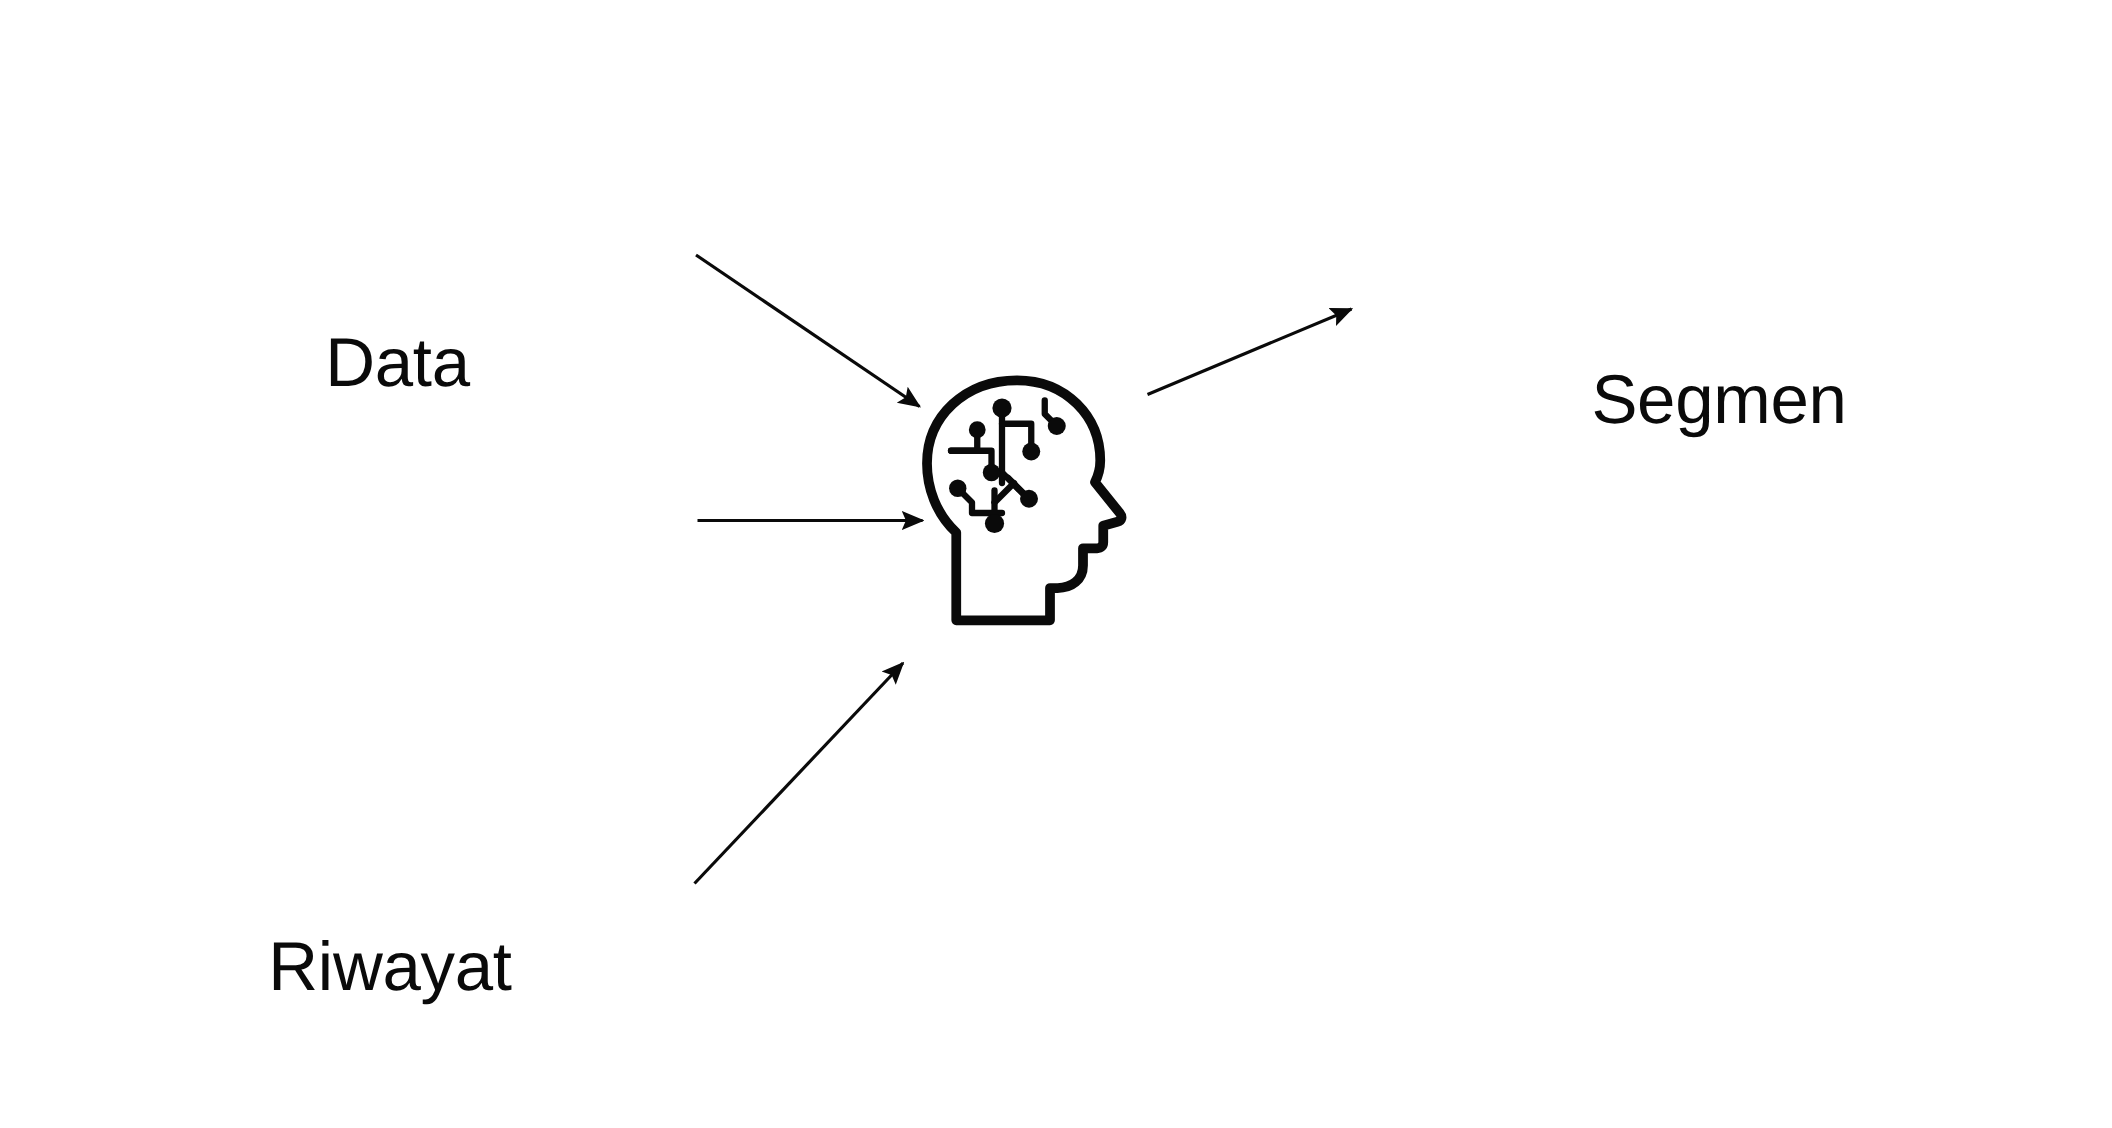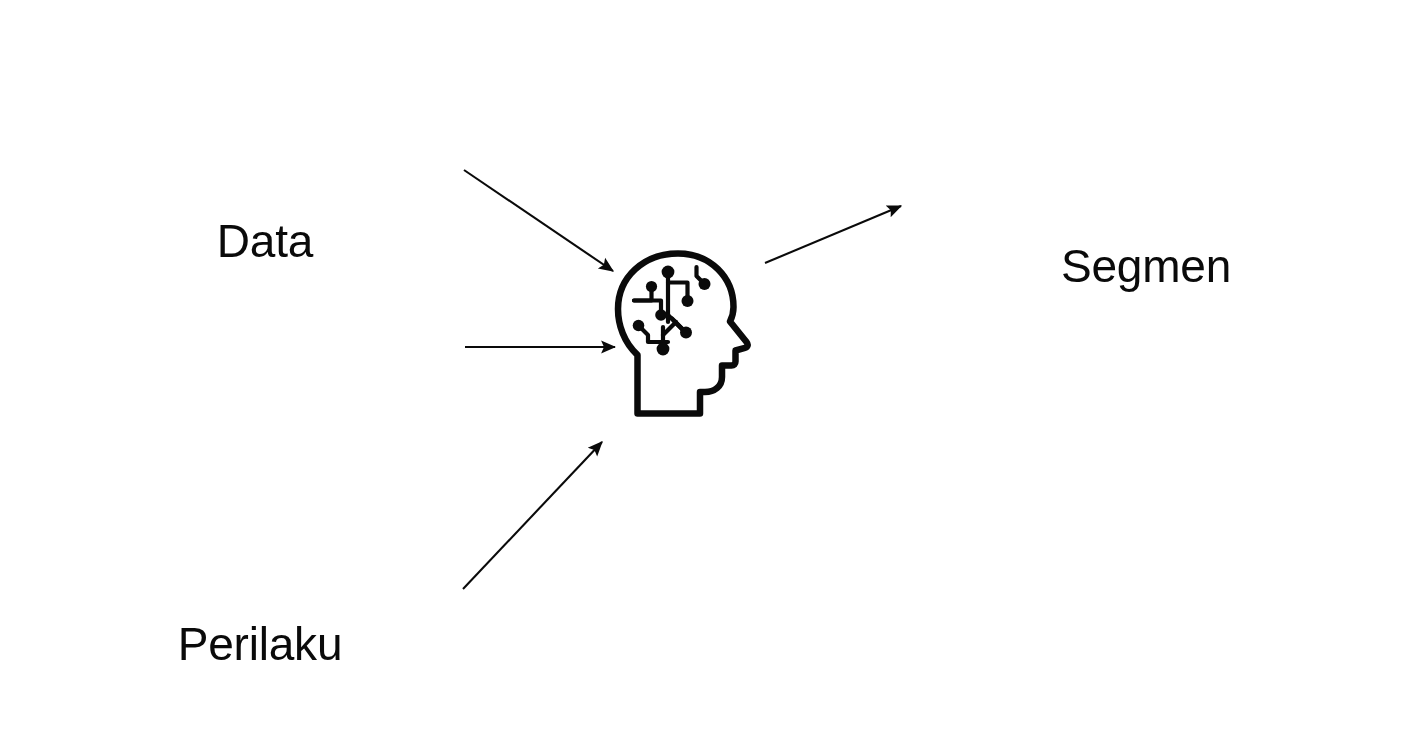--- a/index.html
+++ b/index.html
@@ -141,21 +141,21 @@
 
     </g>
   </svg>
 
   <div class="node-label" id="label-data-perilaku">
     <span class="label-line">Data</span>
   </div>
 
 
   <div class="node-label" id="label-riwayat-pembelian">
-    <span class="label-line">Perilaku</span>
+    <span class="label-line">Riwayat</span>
     
   </div>
 
   <div class="node-label" id="label-segmen">
     <span class="label-line">Segmen</span>
   </div>
 
 </div>
 
 </body></html>

